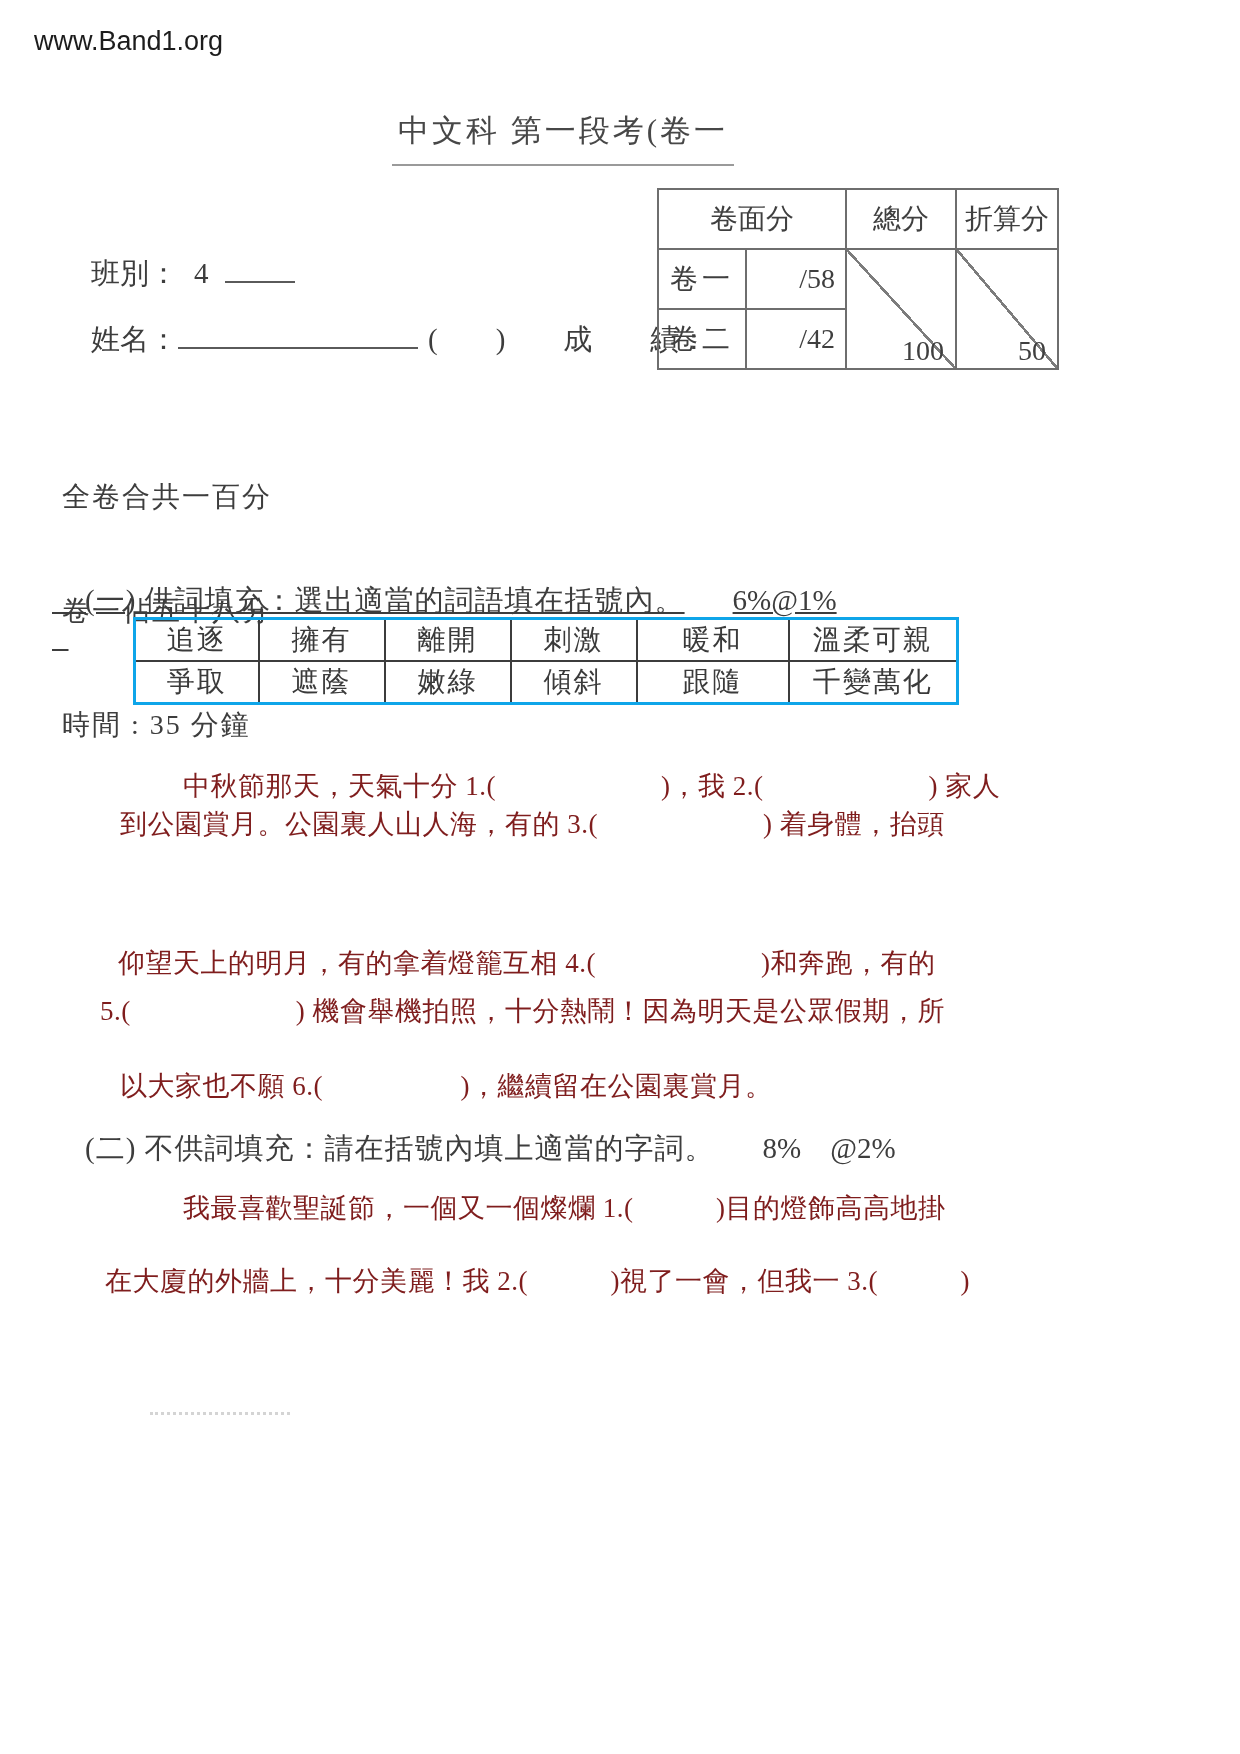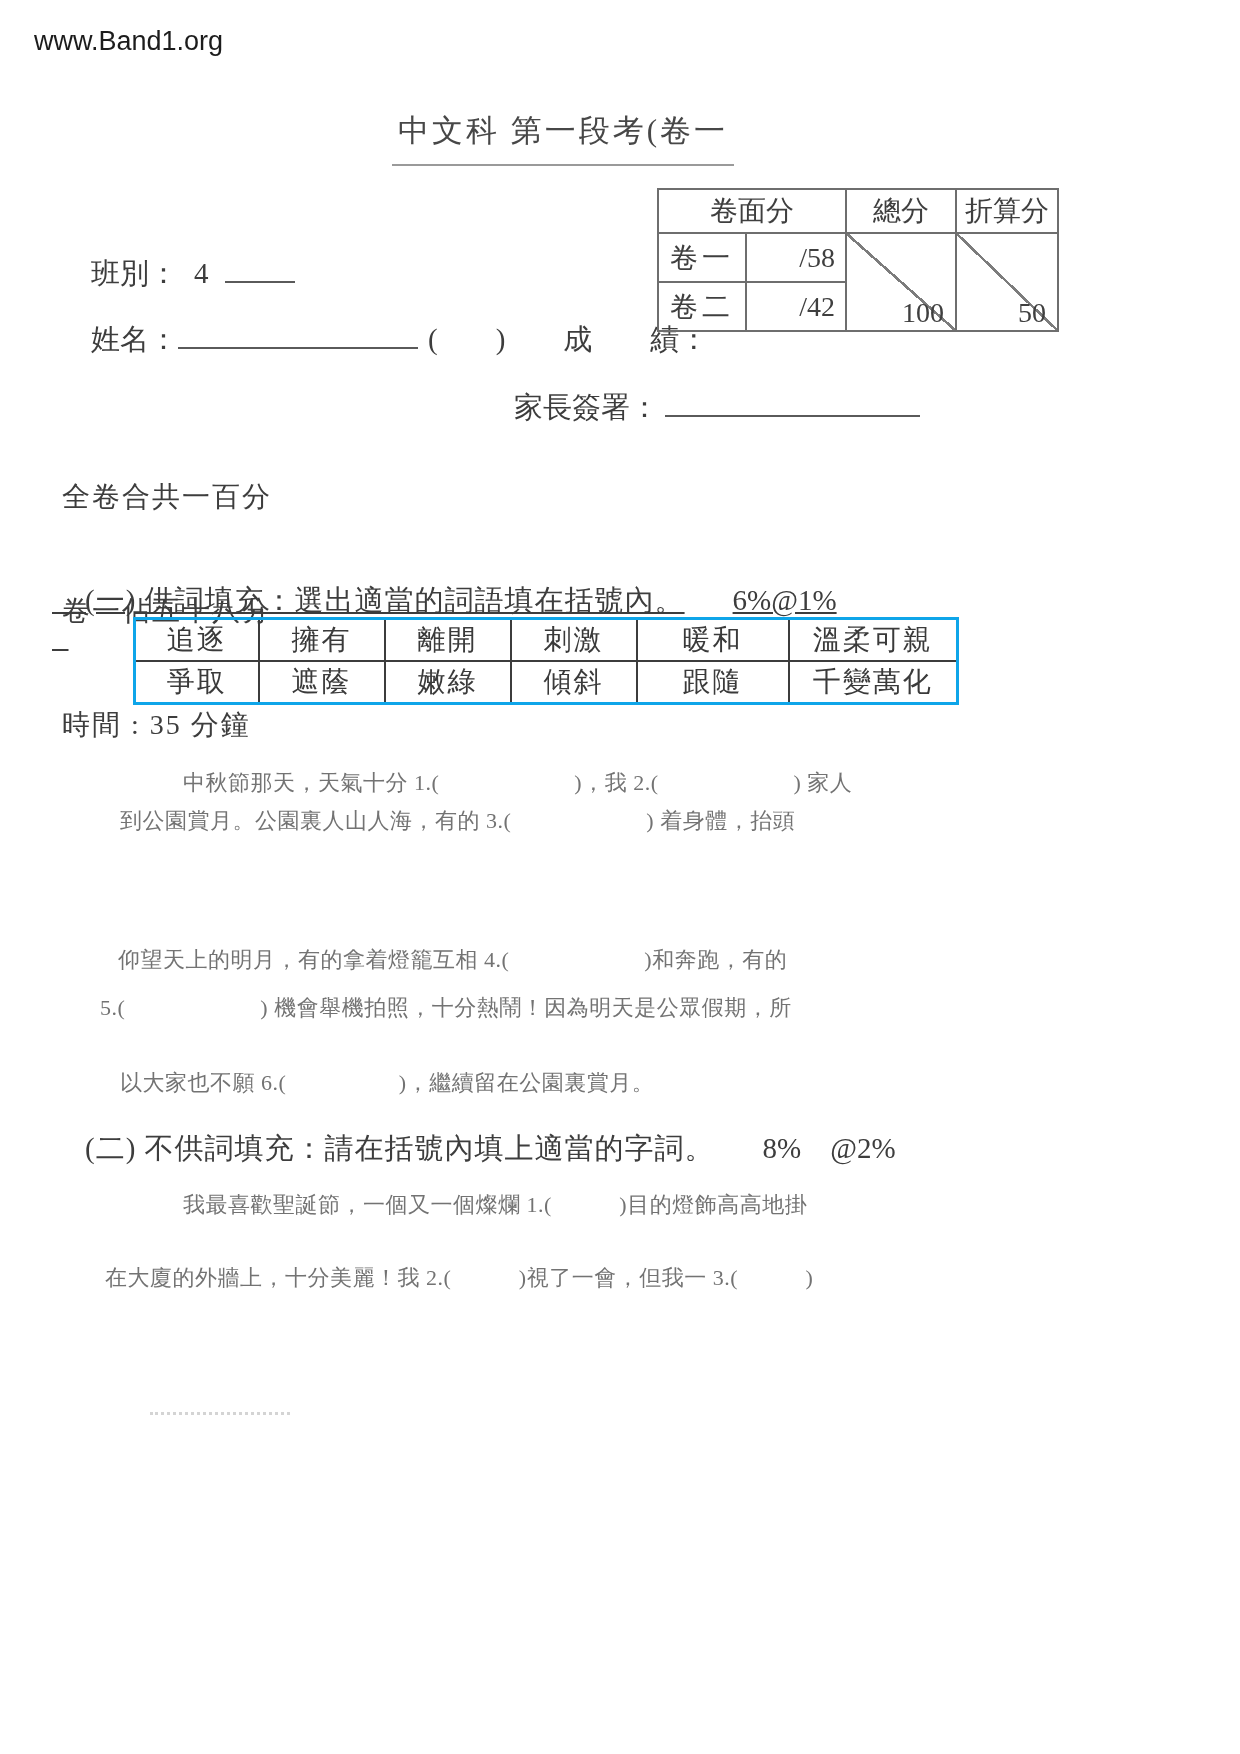--- a/index.html
+++ b/index.html
@@ -23,42 +23,42 @@
     border-bottom: 2px solid #9a9a9a;
     padding: 0 6px 12px 6px; color: #474747;
   }
   .field-row { font-size: 29px; }
   .uline {
     display: inline-block; border-bottom: 2px solid #5a5a5a;
     height: 1.05em; vertical-align: baseline;
   }
   
   .score-table { border-collapse: collapse; table-layout: fixed; font-size: 28px; color: #3f3f3f; }
-  .score-table td { border: 2px solid #6e6e6e; text-align: center; padding: 0; height: 42px; overflow: hidden; }
+  .score-table td { border: 2px solid #6e6e6e; text-align: center; padding: 8px; height: 42px; overflow: hidden; }
   .score-table .lbl { letter-spacing: 4px; }
   .score-table .score-val { text-align: right; padding-right: 10px; }
   .diag {
     position: relative;
     background: linear-gradient(to top right,
       transparent calc(50% - 1.3px),
       #7c7c7c calc(50% - 1.3px),
       #7c7c7c calc(50% + 1.3px),
       transparent calc(50% + 1.3px));
   }
   .diag .corner-val { position: absolute; bottom: 1px; right: 11px; font-size: 28px; }
   
   .info { font-size: 28px; line-height: 38px; letter-spacing: 2px; }
   
   .sec-heading { font-size: 29px; letter-spacing: 1px; }
   .marks { margin-left: 48px; letter-spacing: 0; }
   
   .word-bank { border-collapse: collapse; table-layout: fixed; font-size: 28px; color: #3a3a3a; border: 3px solid #0ea5e9; }
   .word-bank td { border: 2px solid #3c3c3c; text-align: center; height: 40px; padding: 0; letter-spacing: 2px; }
   
-  .para-line { font-size: 22px; letter-spacing: 0.5px; color: #737373; }
+  .para-line { font-size: 27px; letter-spacing: 0.5px; color: #7f1d1d; }
   .faint-marks {
     width: 140px; height: 0;
     border-top: 3px dotted rgba(60,60,60,0.22);
   }
 </style>
 </head>
 <body>
 
 <div class="page">
 
@@ -67,23 +67,20 @@
   <div class="abs title" style="left:392px; top:110px;font-family:Liberation Serif, serif;">中文科 第一段考(卷一</div>
 
   <div class="abs field-row" style="left:62px; top:218px;">
     <span>班別：</span><span style="margin-left:16px;">4</span><span class="uline" style="width:70px; margin-left:16px;"></span>
   </div>
 
   <div class="abs field-row" style="left:62px; top:284px;">
     <span>姓名：</span><span class="uline" style="width:240px;"></span><span style="margin-left:10px;">(　　)</span><span style="margin-left:58px;">成　　績：</span>
   </div>
 
-  <div class="abs field-row" style="left:485px; top:352px;">
-    <span>家長簽署：</span><span class="uline" style="width:255px; margin-left:6px;"></span>
-  </div>
 
   <table class="abs score-table" style="left:657px; top:188px;">
     <colgroup>
       <col style="width:88px"><col style="width:100px"><col style="width:110px"><col style="width:102px">
     </colgroup>
     <tbody><tr>
       <td colspan="2">卷面分</td>
       <td>總分</td>
       <td>折算分</td>
     </tr>

